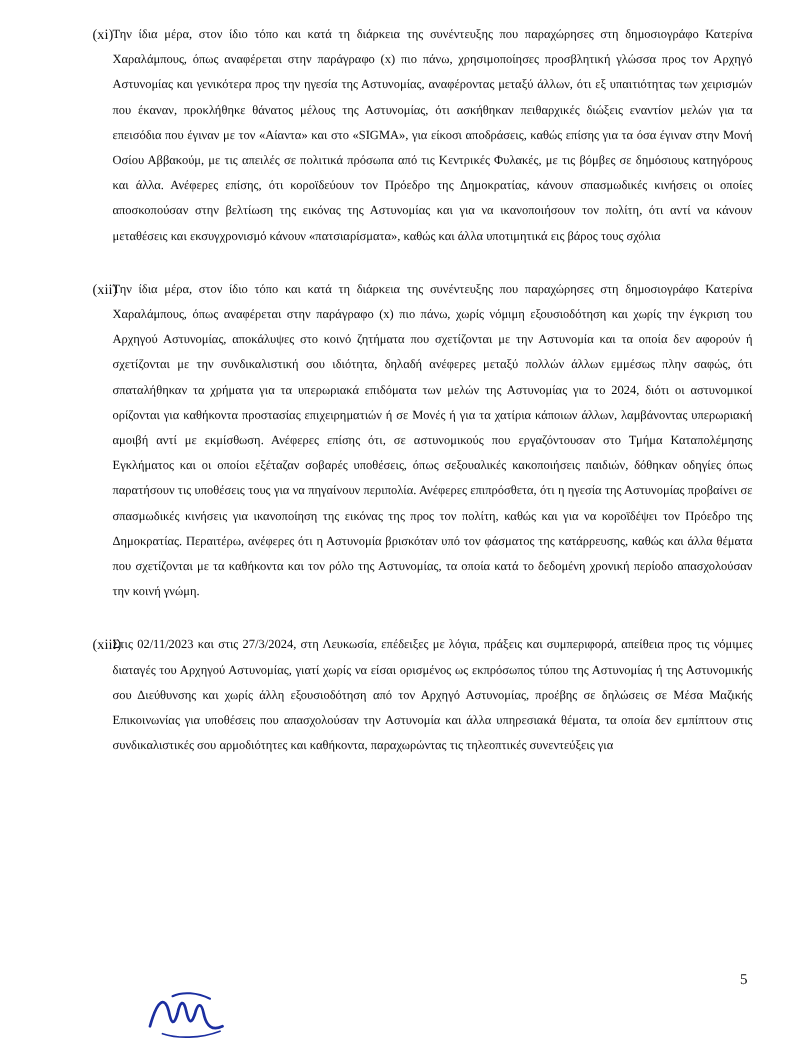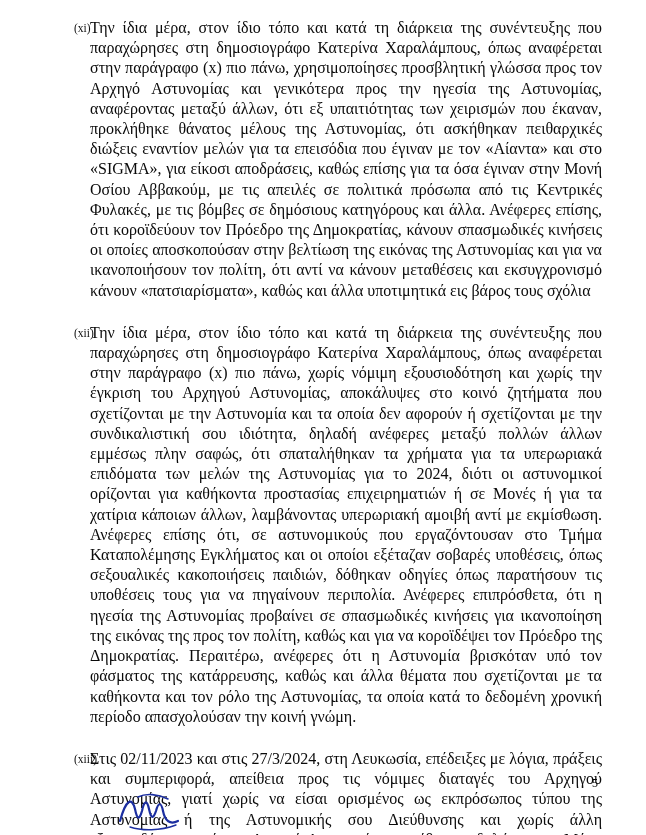--- a/index.html
+++ b/index.html
@@ -32,21 +32,21 @@
     flex: 0 0 46px;
     font-size: 11.5px;
     line-height: 20.2px;
     text-align: left;
     padding-left: 30px;
     box-sizing: border-box;
     color: #111;
   }
   .body-text {
     flex: 1 1 auto;
-    font-size: 16px;
+    font-size: 10px;
     line-height: 20.2px;
     text-align: justify;
     text-justify: inter-word;
     color: #0a0a0a;
     hyphens: none;
   }
   .page-number {
     position: absolute;
     right: 48px;
     bottom: 44px;

